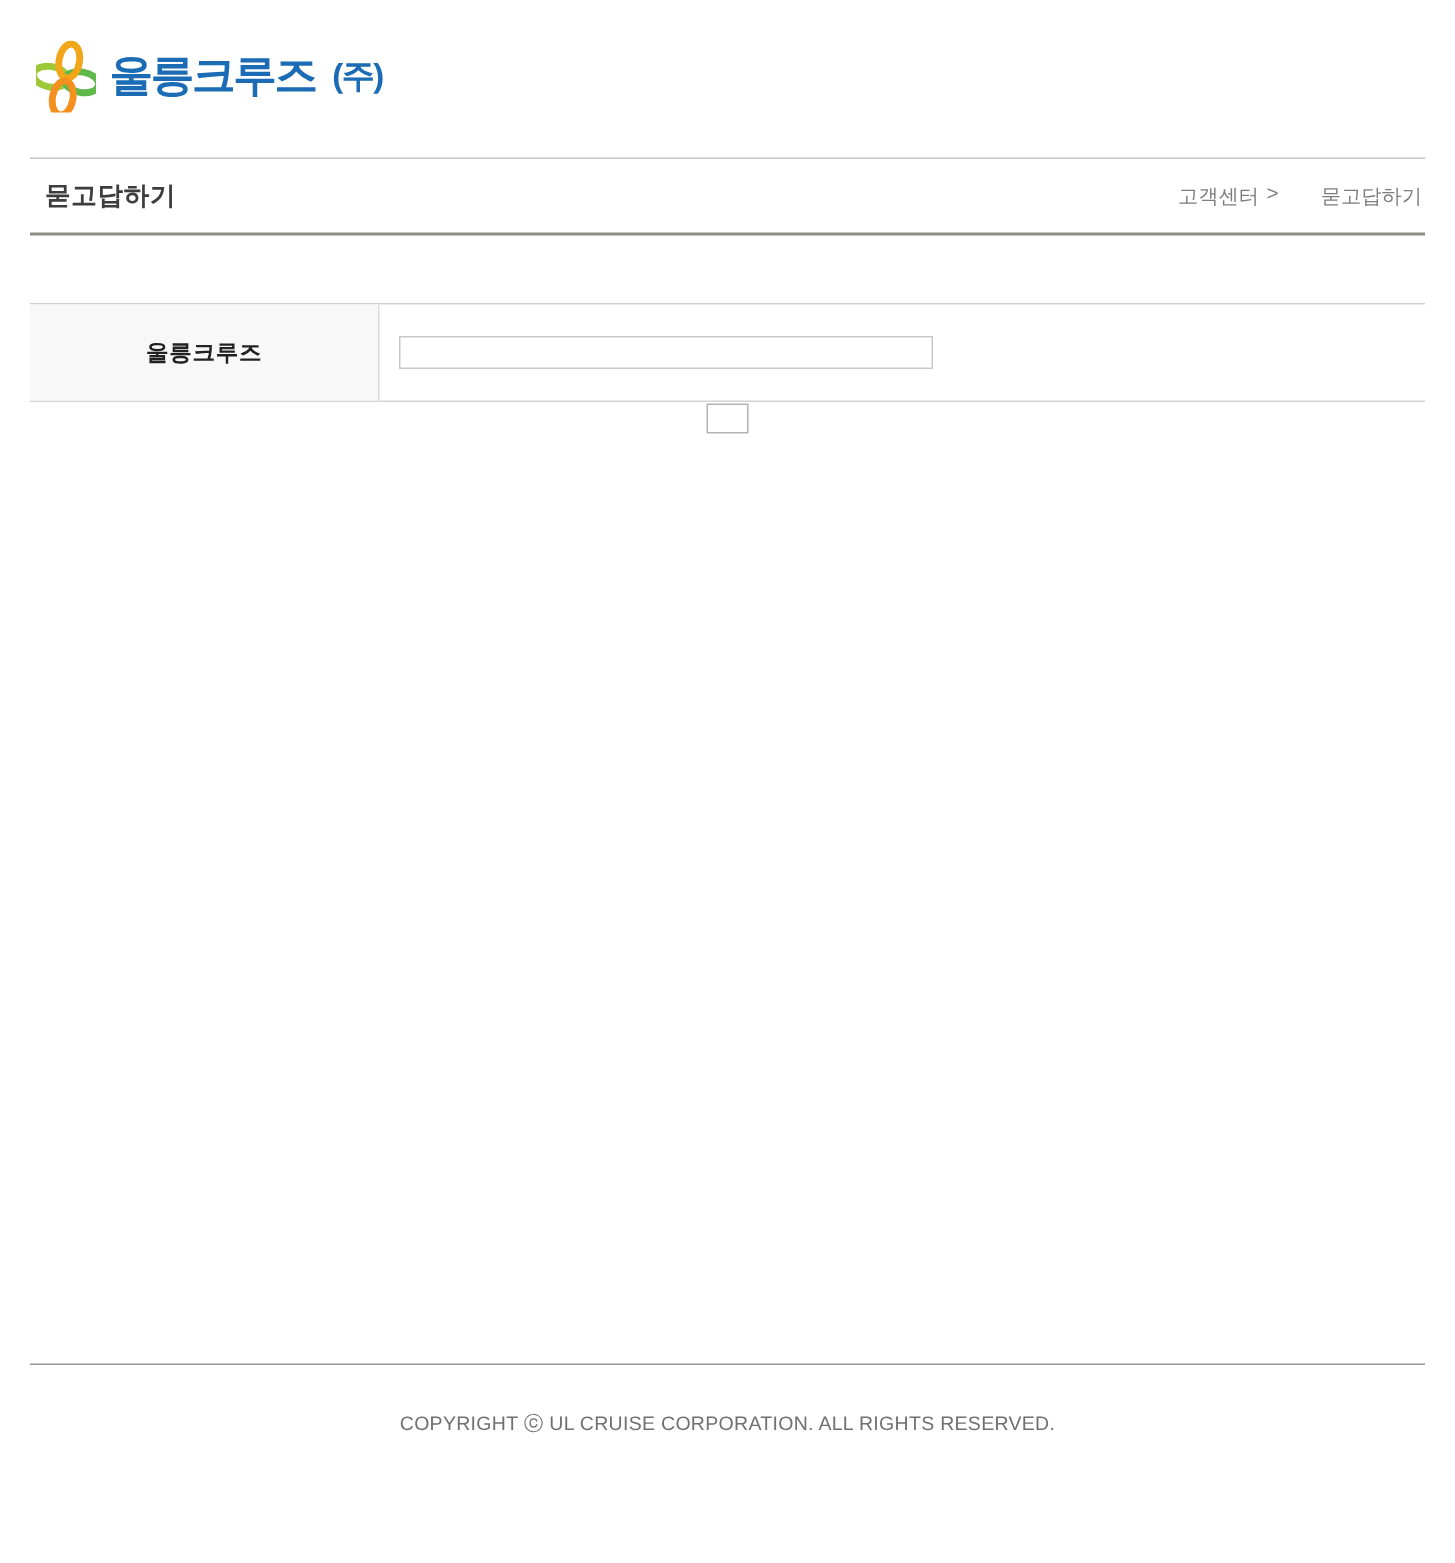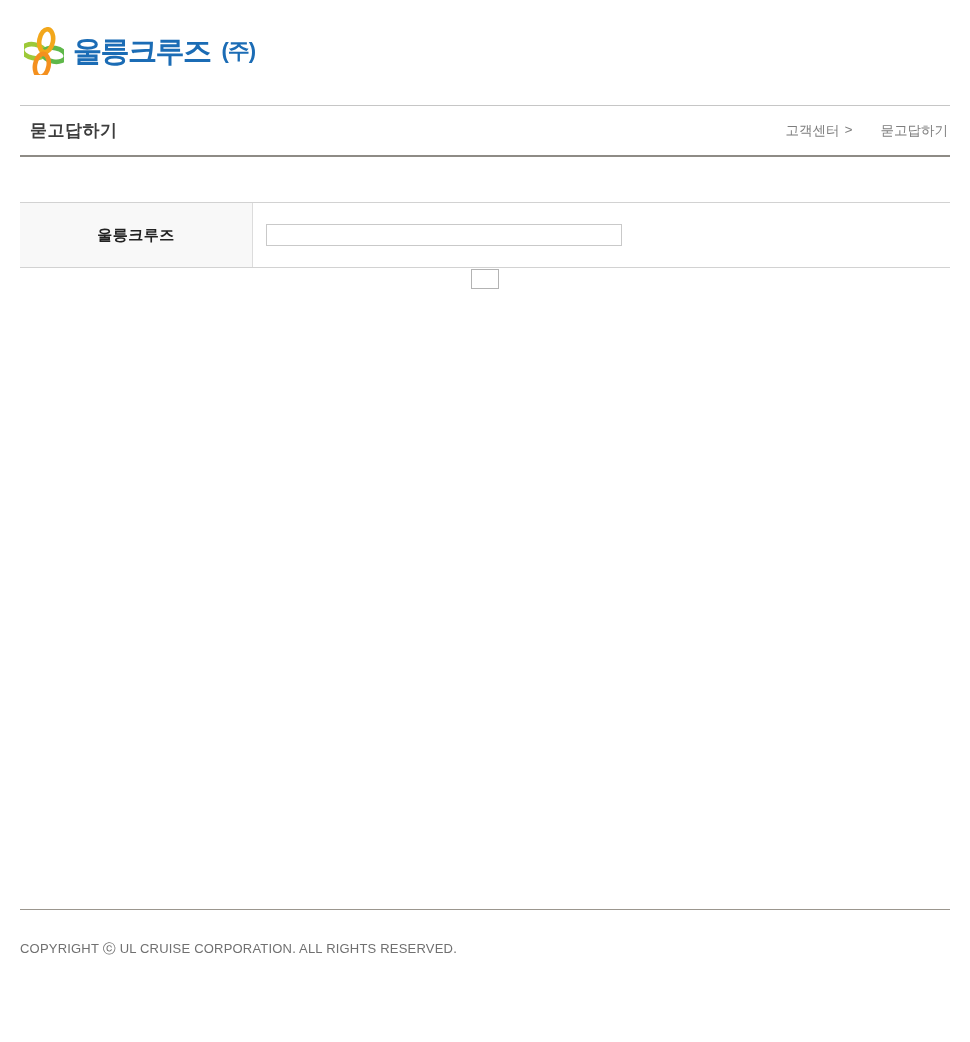--- a/index.html
+++ b/index.html
@@ -117,20 +117,21 @@
     padding: 0;
   }
 
   
   .site-footer {
     position: absolute;
     left: 20px;
     right: 20px;
     top: 909px;
     border-top: 1px solid #9b968e;
+    text-align: center;
   }
   .copyright {
     display: inline-block;
     margin-top: 30px;
     font-size: 13px;
     color: #707070;
     letter-spacing: 0.2px;
   }
 </style>
 </head>

